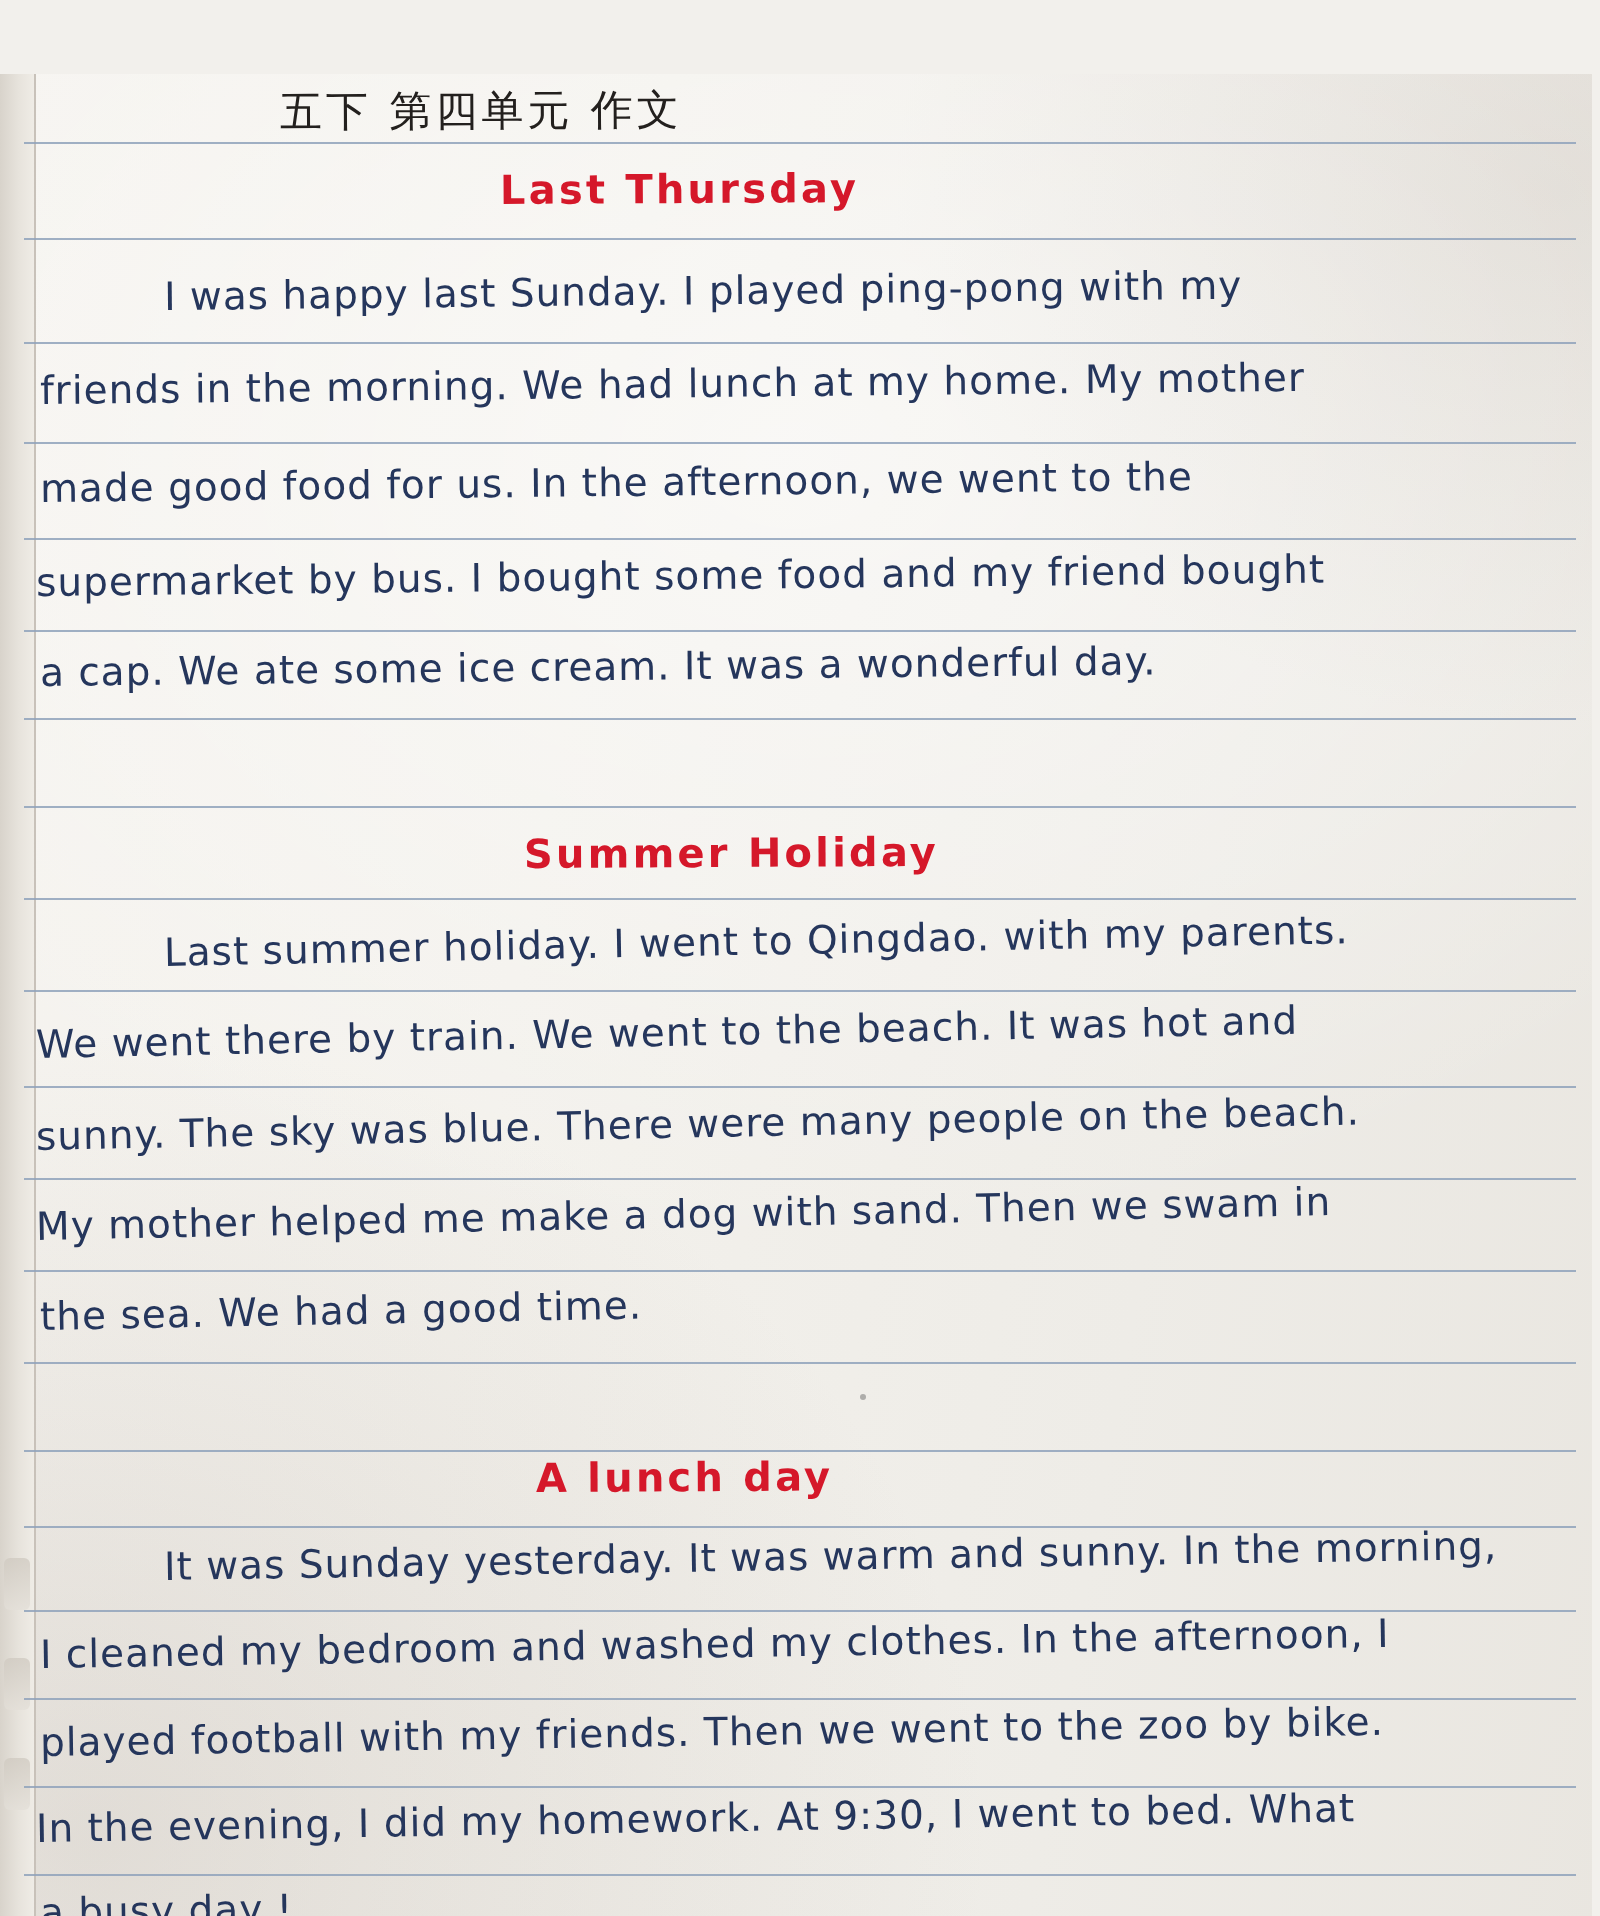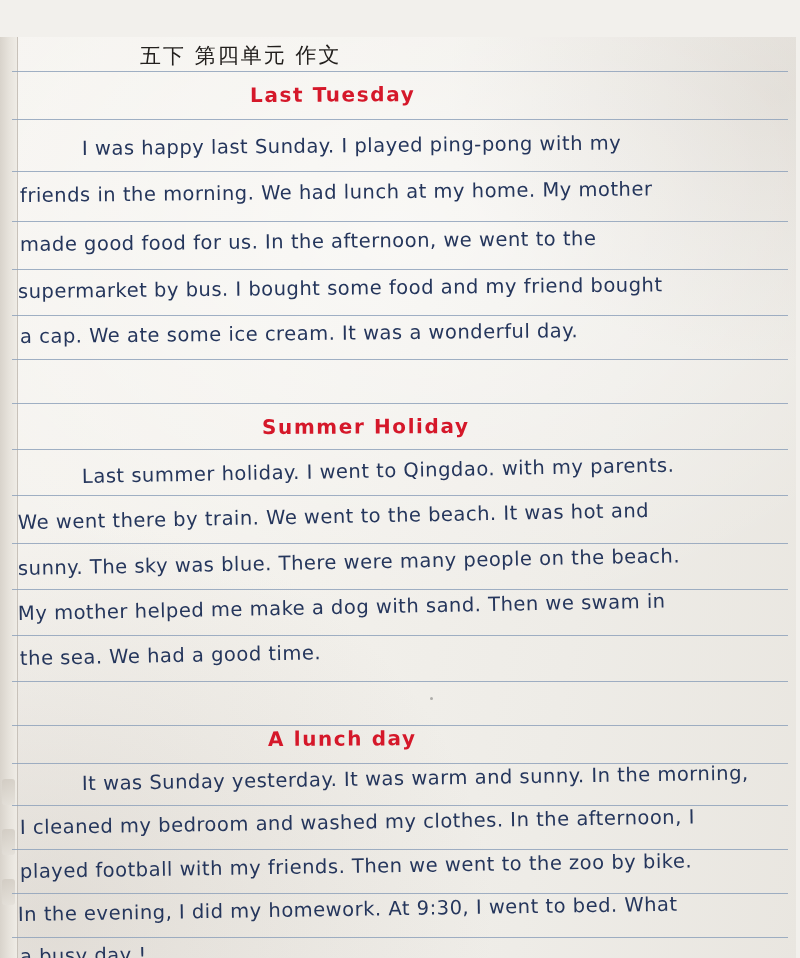--- a/index.html
+++ b/index.html
@@ -138,21 +138,21 @@
   <div class="rule" style="top:768px;"></div>
   <div class="rule" style="top:812px;"></div>
   <div class="rule" style="top:856px;"></div>
   <div class="rule" style="top:900px;"></div>
   <div class="rule" style="top:940px;"></div>
 
   <div class="speck" style="left:430px;top:660px;width:3px;height:3px;"></div>
 
   <div class="hw hw-black sz-head slant3" style="left:140px; top:5px;">五下    第四单元    作文</div>
 
-  <div class="hw hw-red sz-title slant3" style="left:250px; top:46px;">Last  Tuesday</div>
+  <div class="hw hw-red sz-title slant3" style="left:250px; top:46px;">Last  Thursday</div>
 
   <div class="hw hw-ink sz-body slant1" style="left:82px; top:100px;">I was happy last Sunday. I played ping-pong with my</div>
   <div class="hw hw-ink sz-body slant1" style="left:20px; top:147px;">friends in the morning. We had lunch at my home. My mother</div>
   <div class="hw hw-ink sz-body slant1" style="left:20px; top:196px;">made good food for us. In the afternoon, we went to the</div>
   <div class="hw hw-ink sz-body slant1" style="left:18px; top:243px;">supermarket by bus. I bought some food and my friend bought</div>
   <div class="hw hw-ink sz-body slant1" style="left:20px; top:288px;">a cap. We ate some ice cream. It was a wonderful day.</div>
 
   <div class="hw hw-red sz-title slant3" style="left:262px; top:378px;">Summer  Holiday</div>
 
   <div class="hw hw-ink sz-body slant2" style="left:82px; top:428px;">Last summer holiday. I went to Qingdao. with my parents.</div>

